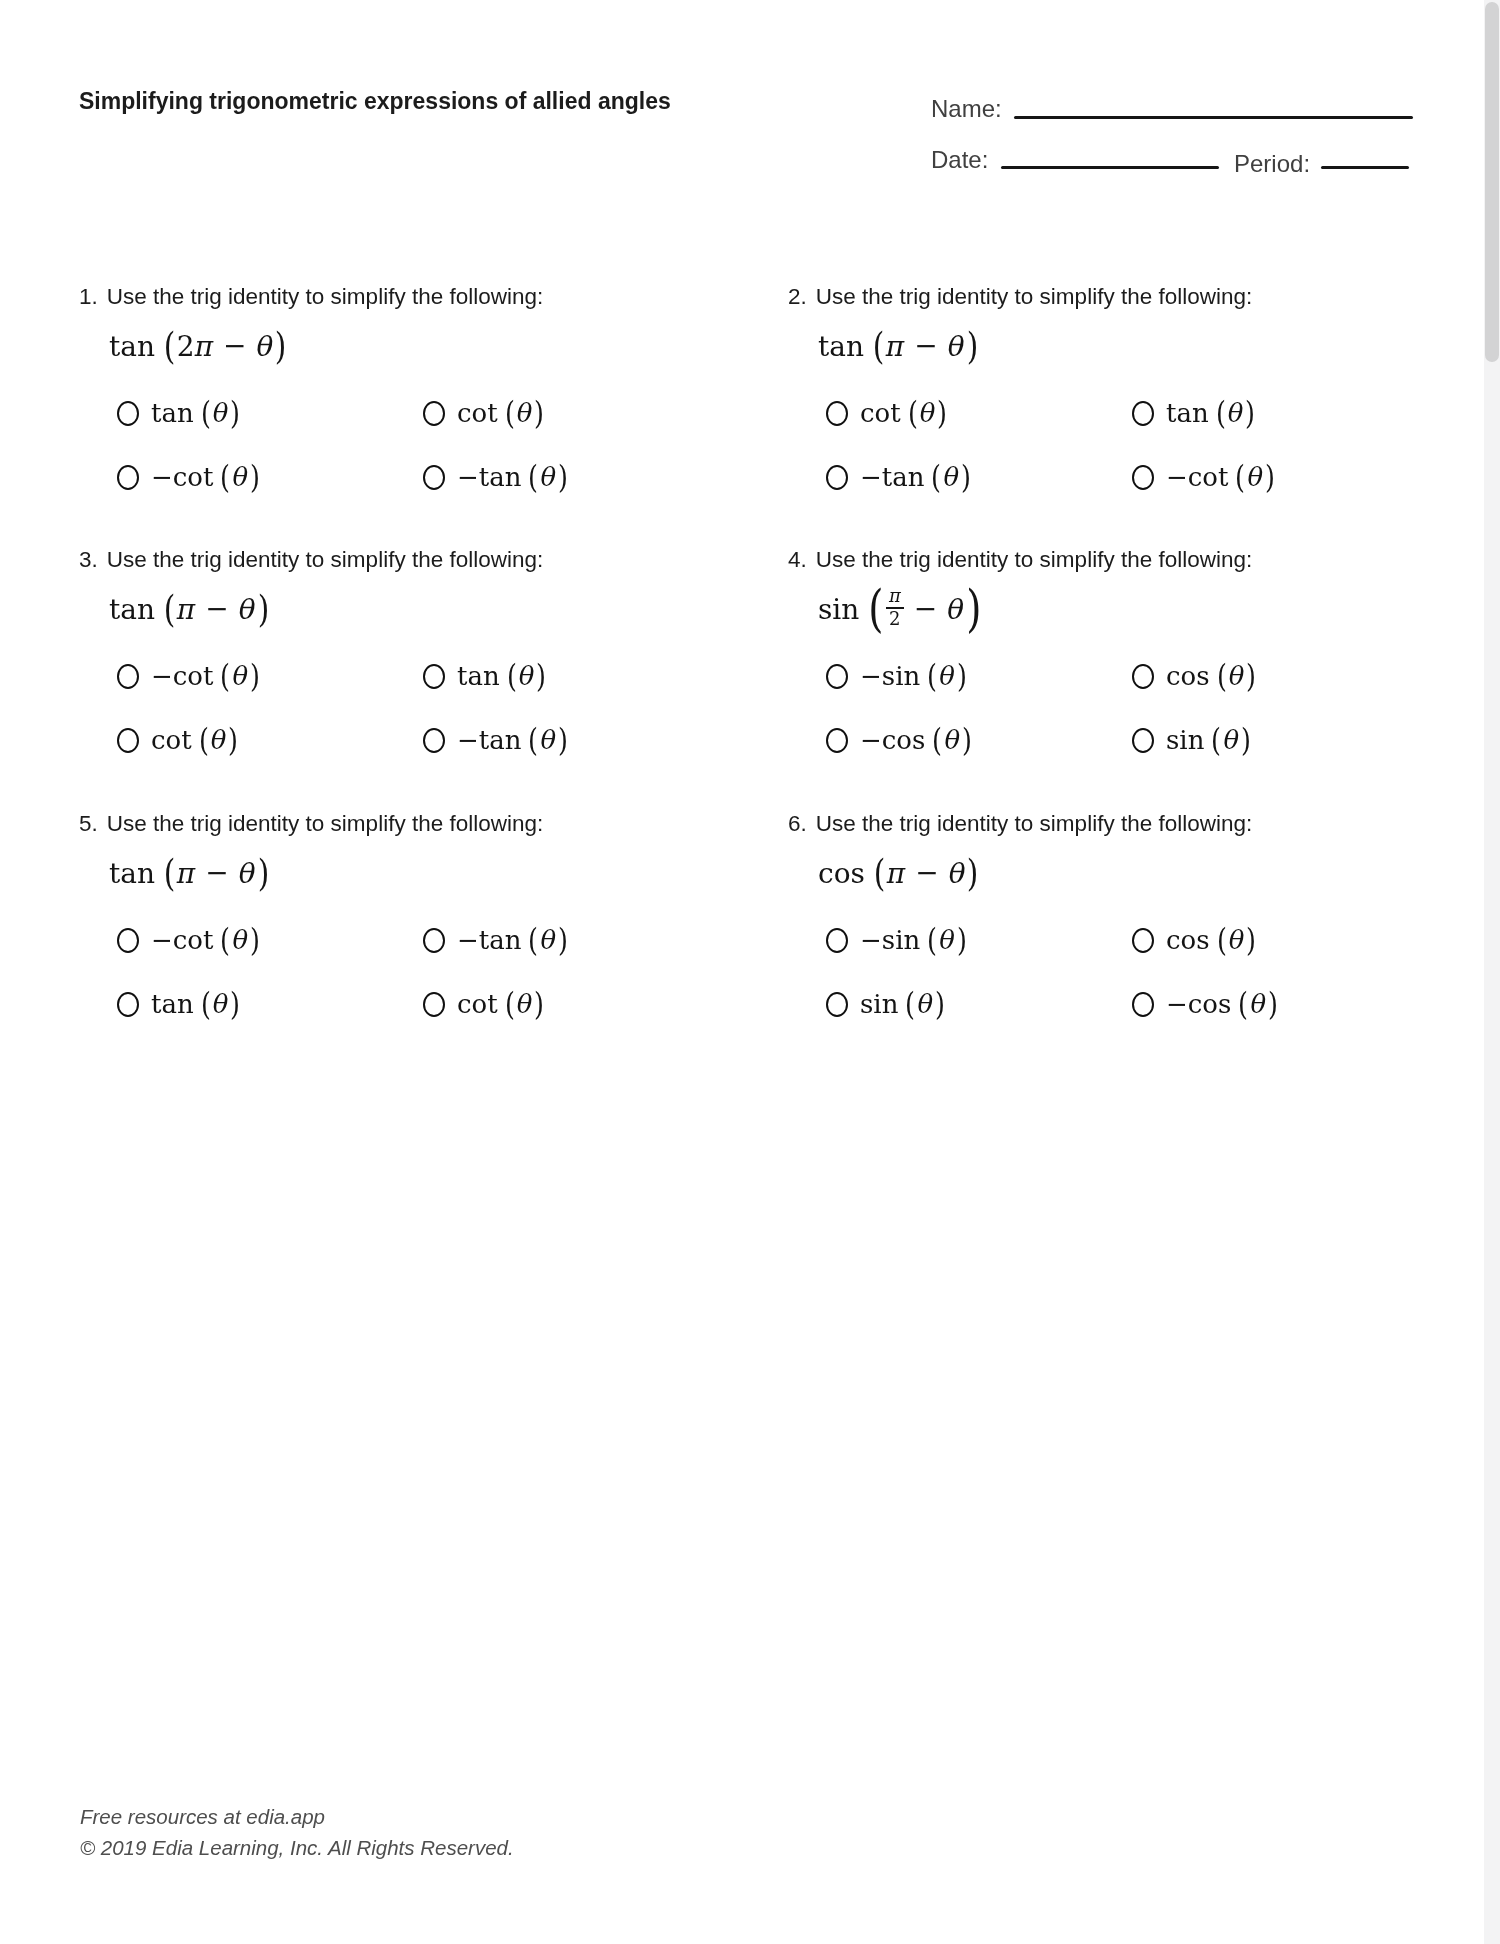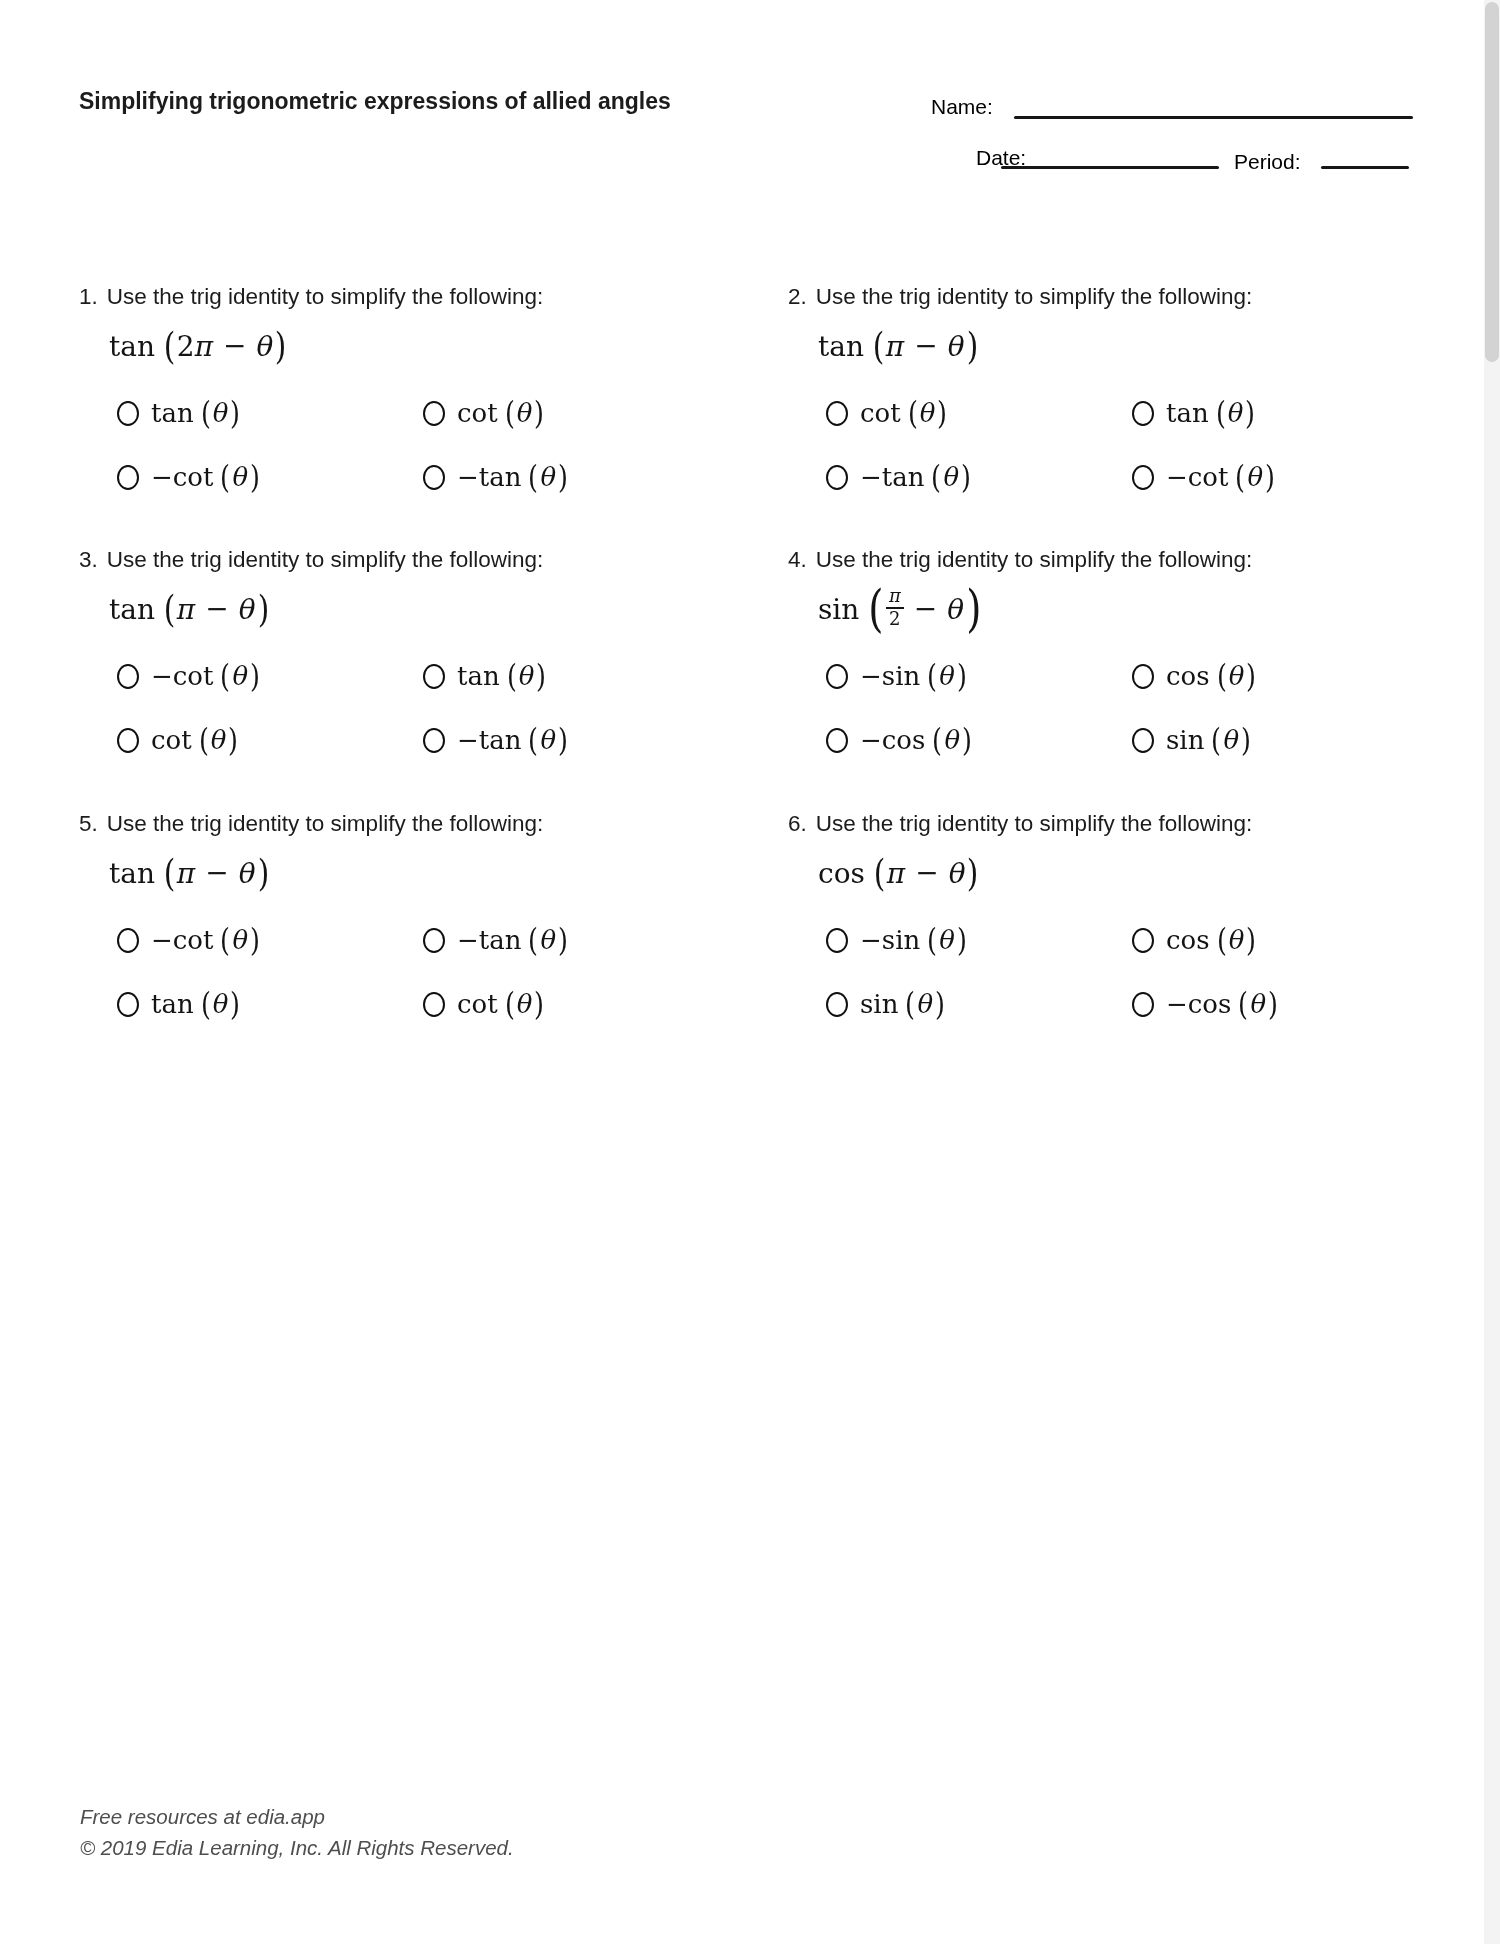--- a/index.html
+++ b/index.html
@@ -6,23 +6,23 @@
   body{
     width:1500px;height:1944px;position:relative;overflow:hidden;
     background:#ffffff;color:#1c1c1c;
     font-family:"Liberation Sans",sans-serif;
   }
   
   .title{
     position:absolute;left:79px;top:82px;
     font-size:23px;font-weight:700;line-height:39px;color:#1c1c1c;
   }
-  .hdr-label{position:absolute;font-size:21px;color:#000000}
+  .hdr-label{position:absolute;font-size:24px;color:#404040}
   .lbl-name{left:931px;top:95px}
-  .lbl-date{left:976px;top:146px}
+  .lbl-date{left:931px;top:146px}
   .lbl-period{left:1234px;top:150px}
   .blank-line{position:absolute;height:3px;background:#161616;border-radius:1.5px}
   .line-name{left:1014px;top:116px;width:399px}
   .line-date{left:1001px;top:166px;width:218px}
   .line-period{left:1321px;top:166px;width:88px}
   
   .question{position:absolute;width:700px;height:232px}
   .q-prompt{display:flex;font-size:22.5px;color:#1c1c1c;line-height:27px}
   .q-num{margin-right:9px}
   .q-expr{

